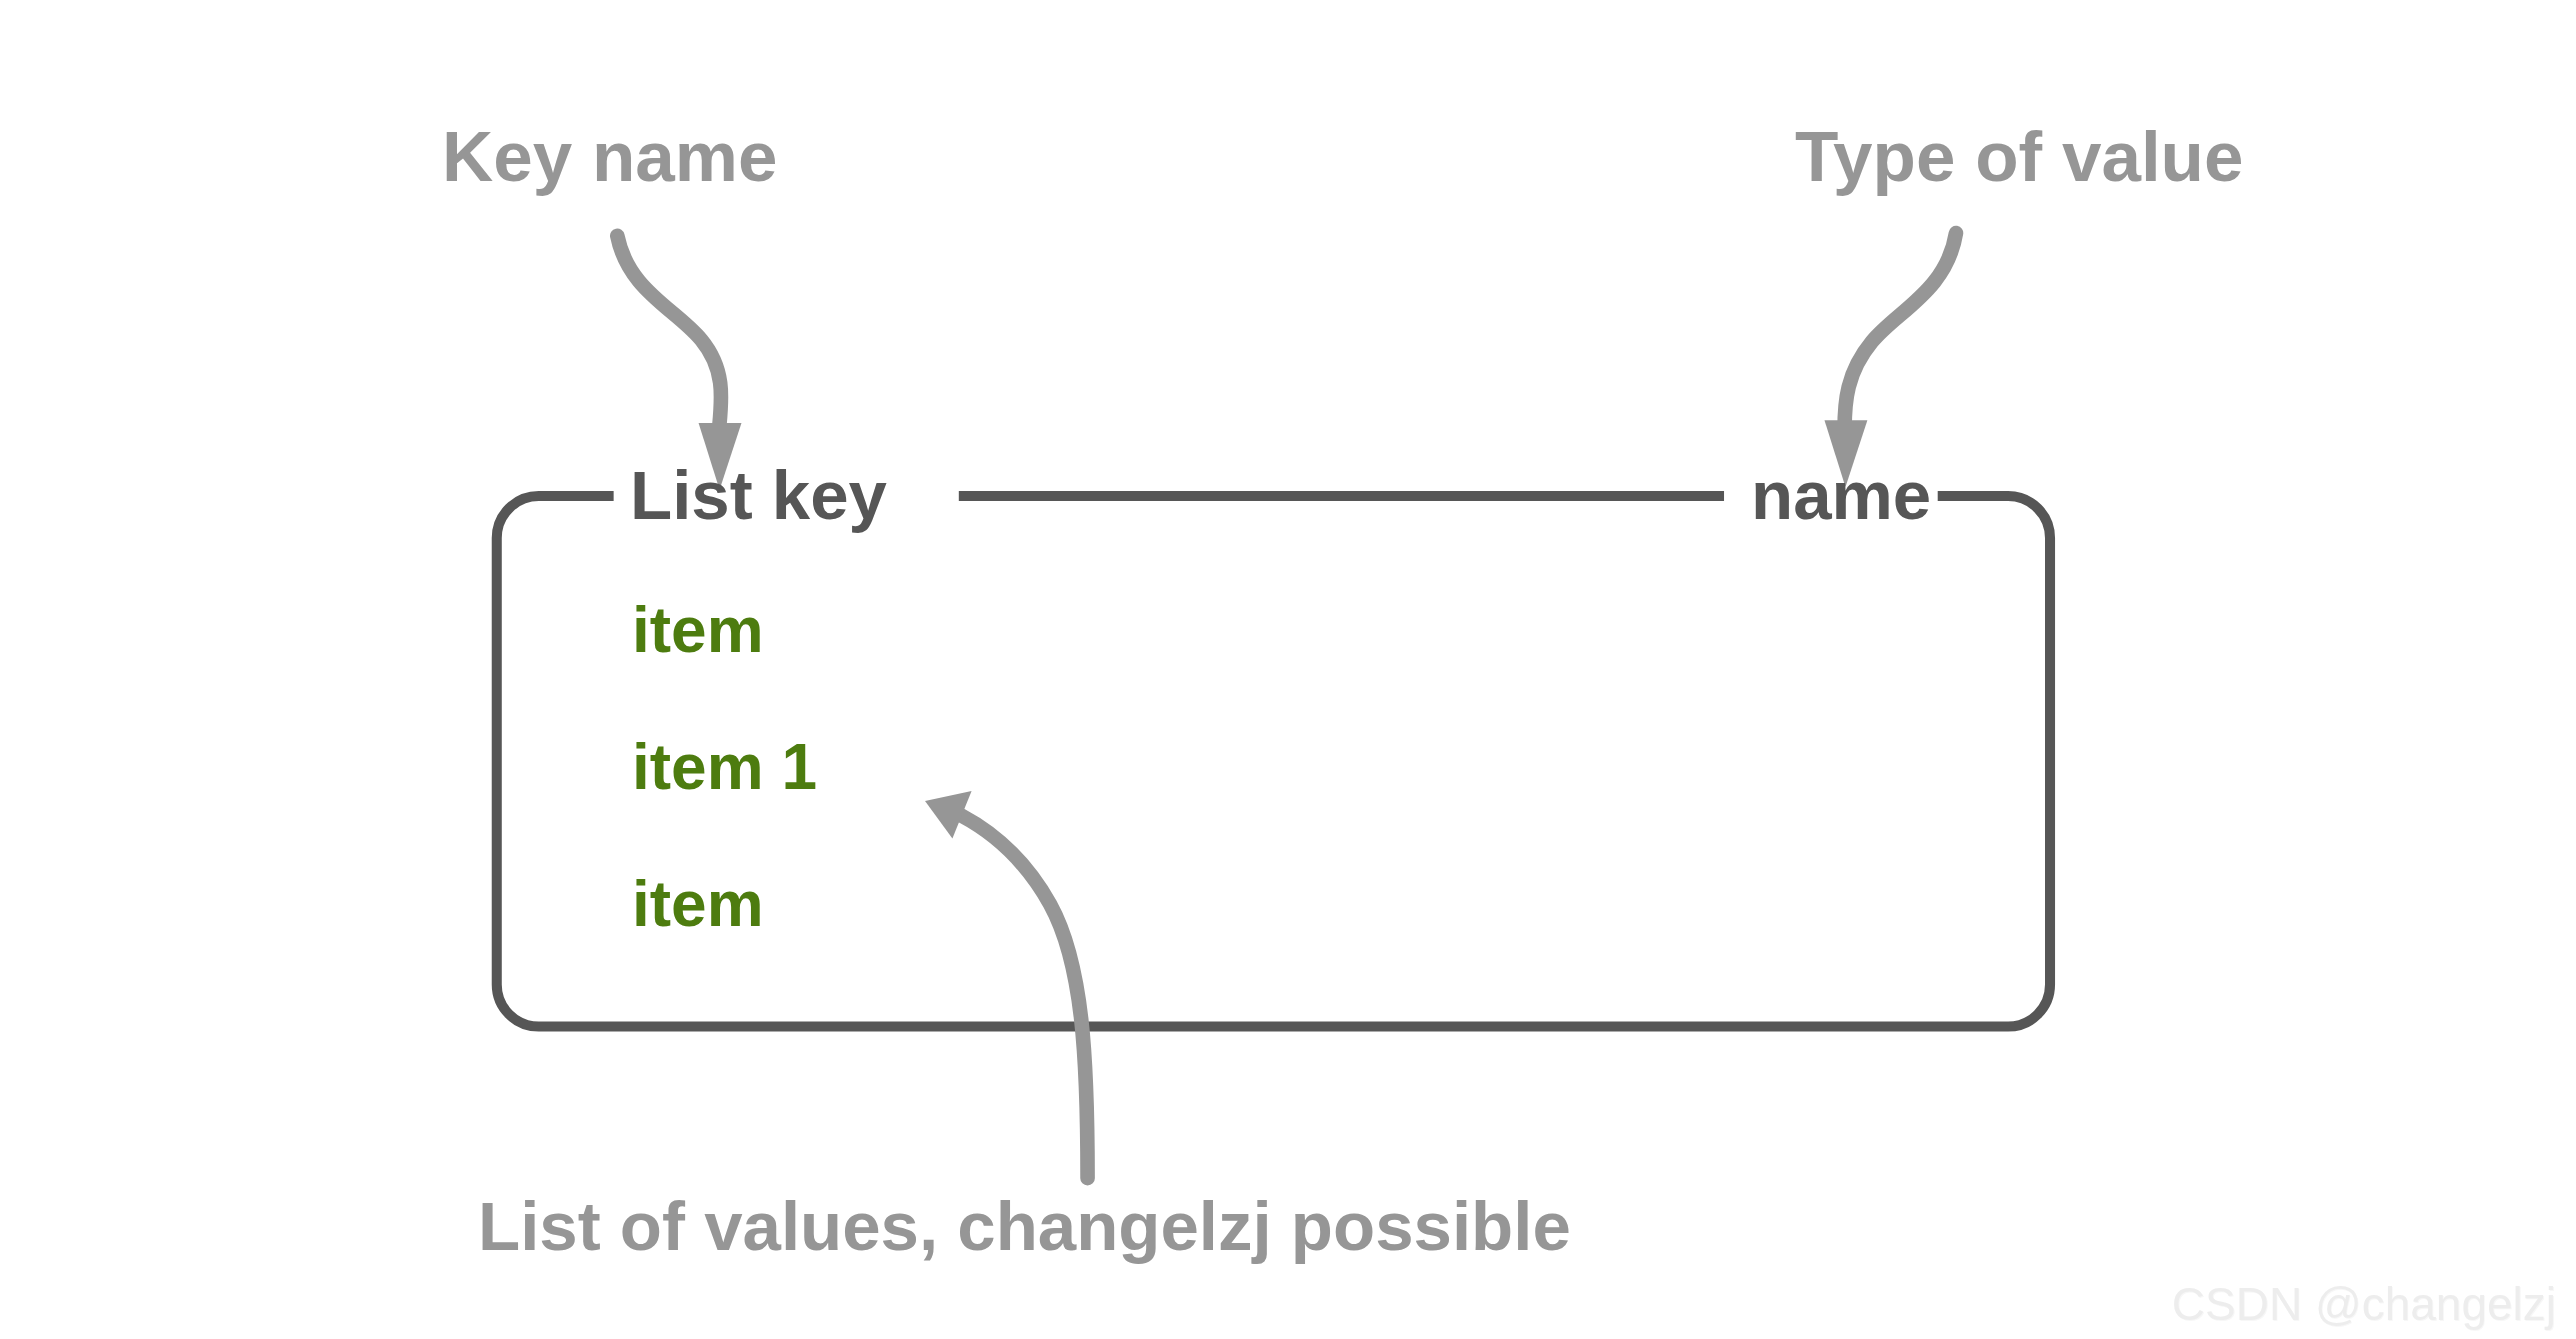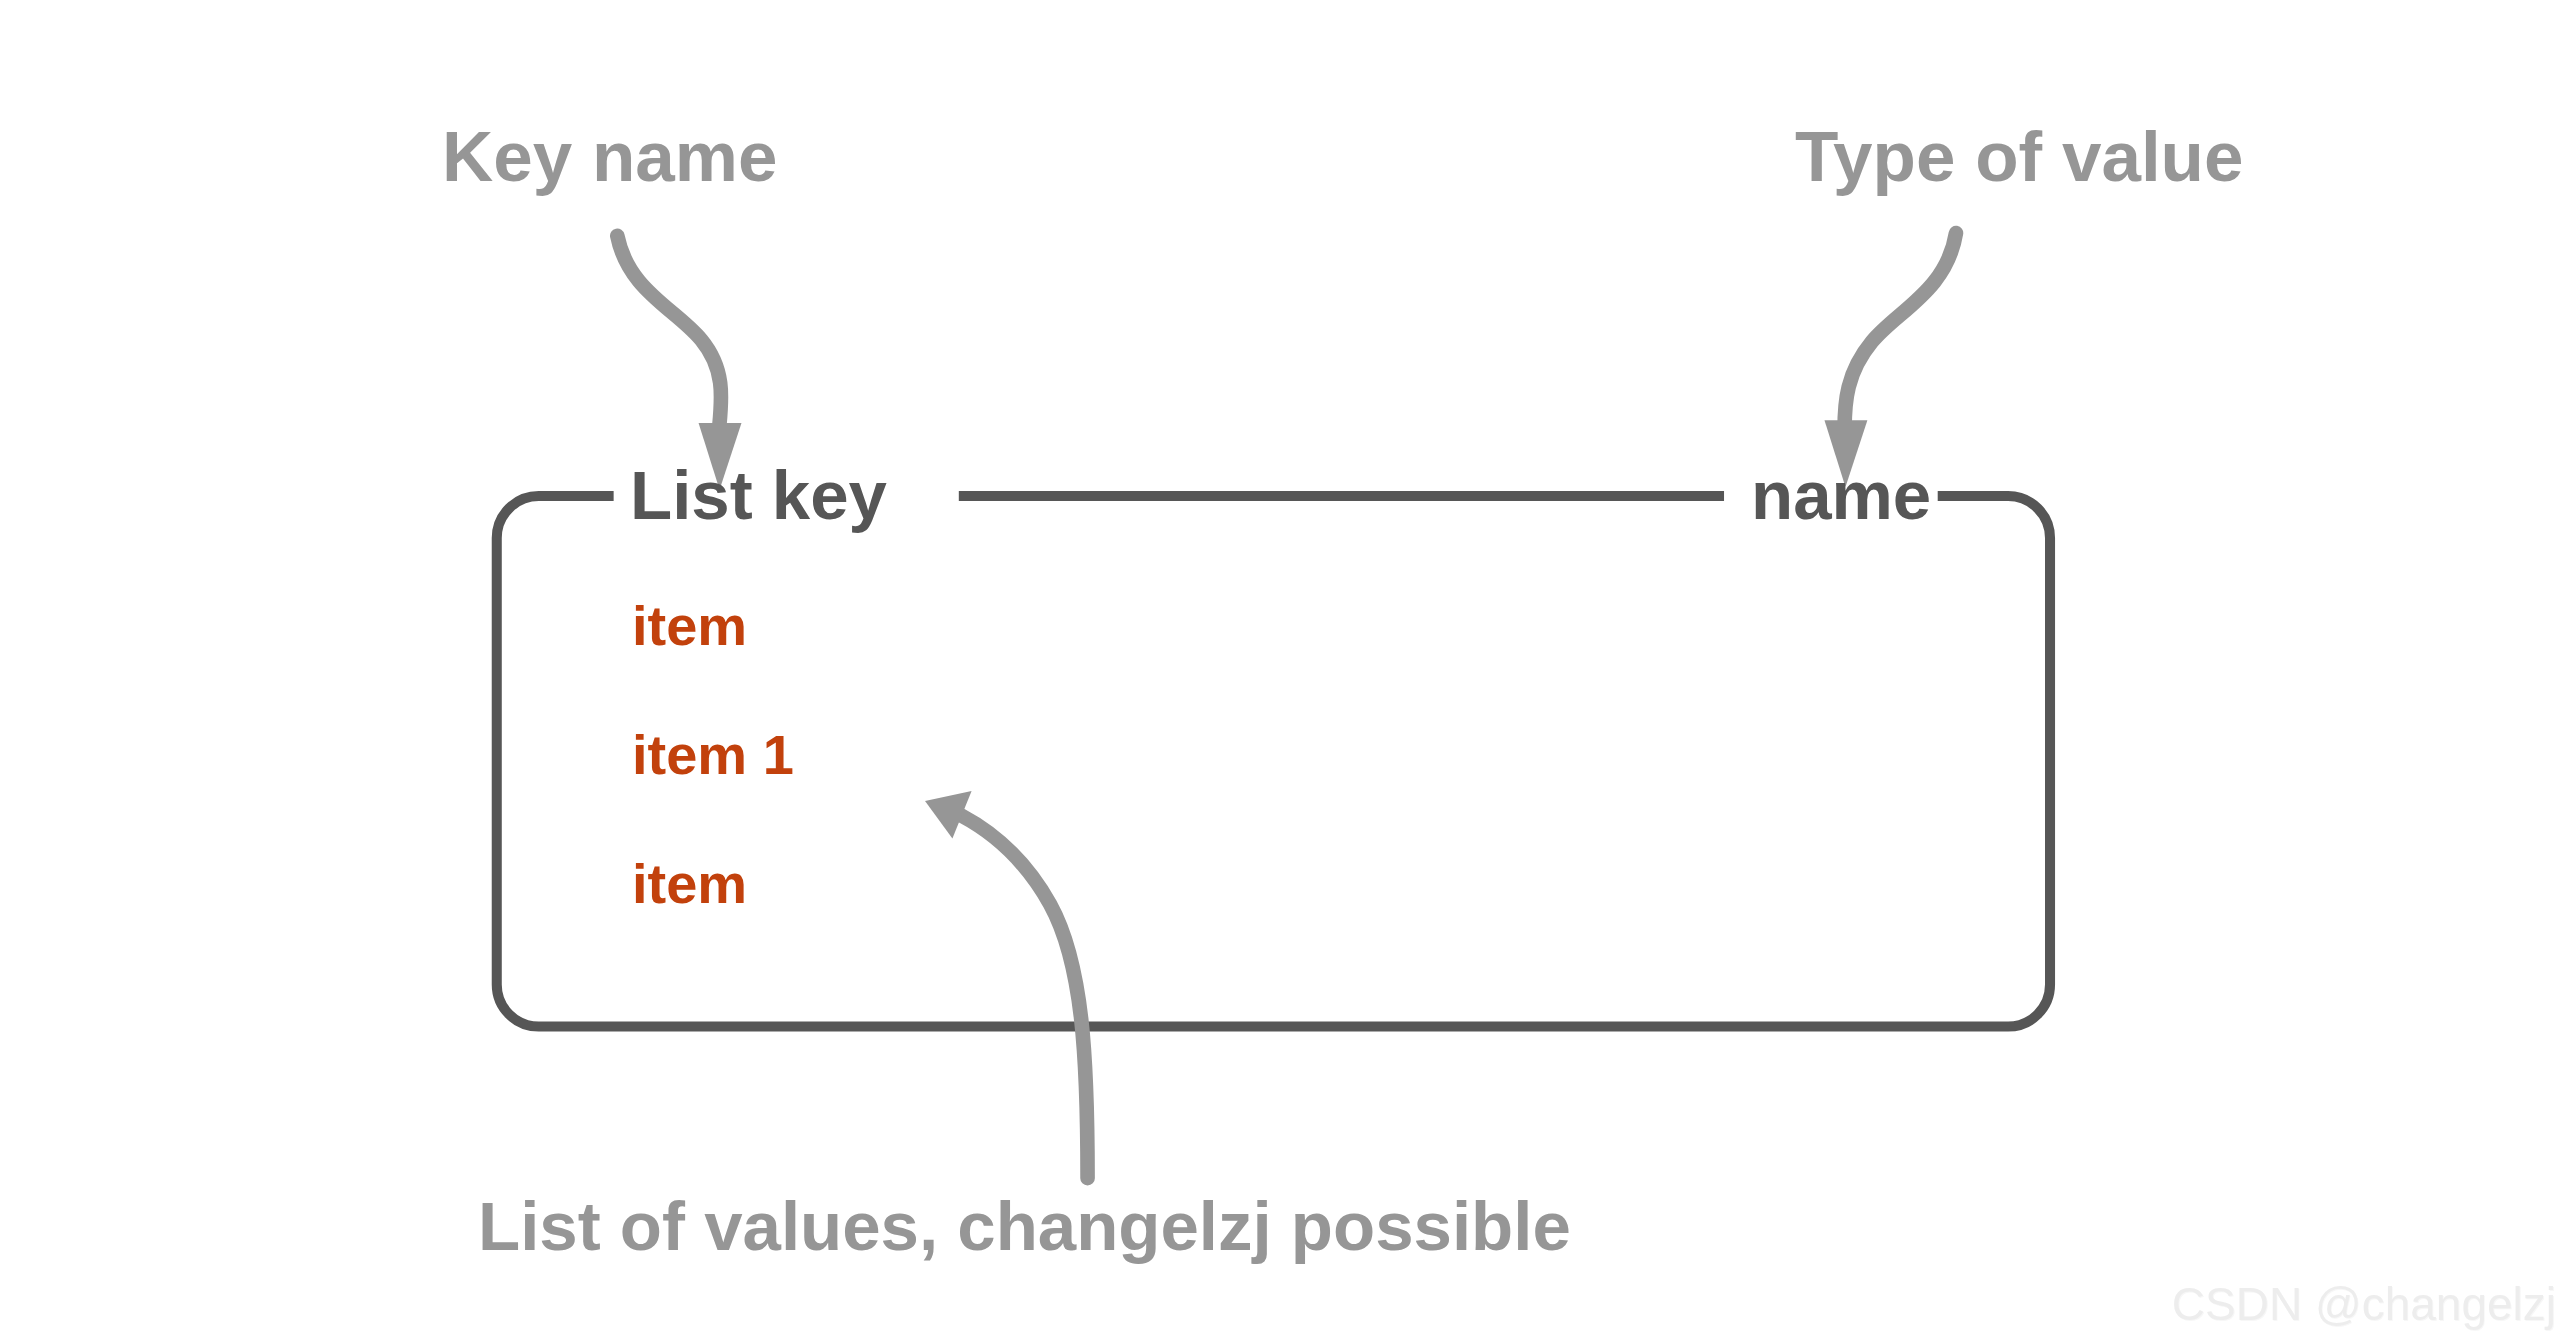--- a/index.html
+++ b/index.html
@@ -65,23 +65,23 @@
   }
   #item-list {
     position: absolute;
     left: 632px;
     top: 598px;
     margin: 0;
     padding: 0;
     list-style: none;
   }
   #item-list li {
-    color: #c2410c;
+    color: #4d7c0f;
     font-weight: bold;
-    font-size: 56px;
+    font-size: 64px;
     line-height: 1;
     margin: 0 1px 73px 0;
     white-space: nowrap;
   }
   #watermark {
     position: absolute;
     right: 20px;
     bottom: 12.8px;
     color: #ededed;
     font-size: 46px;

